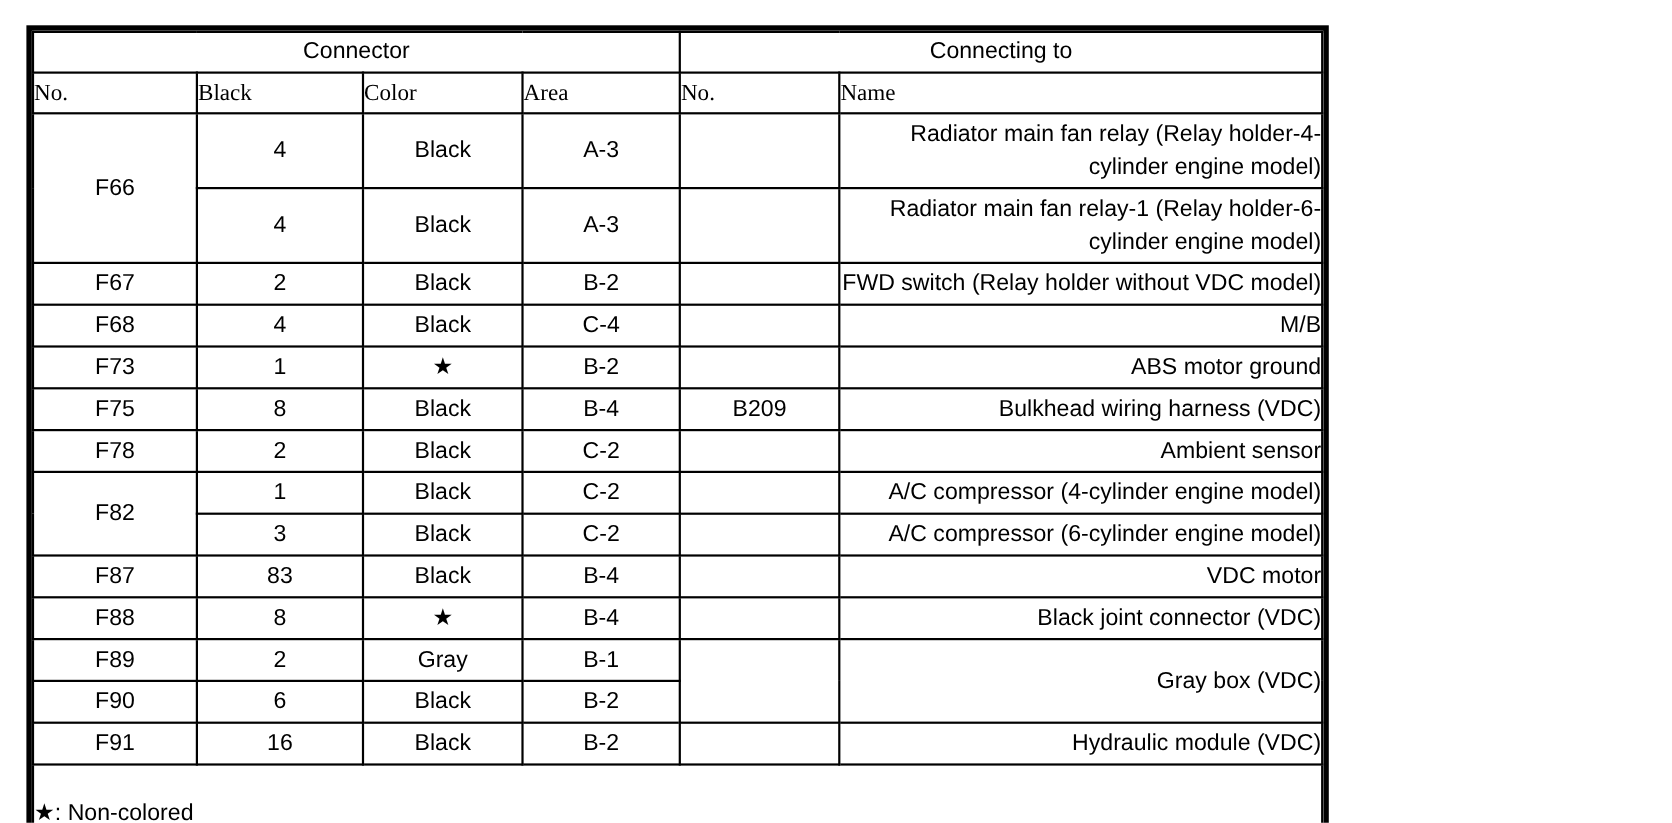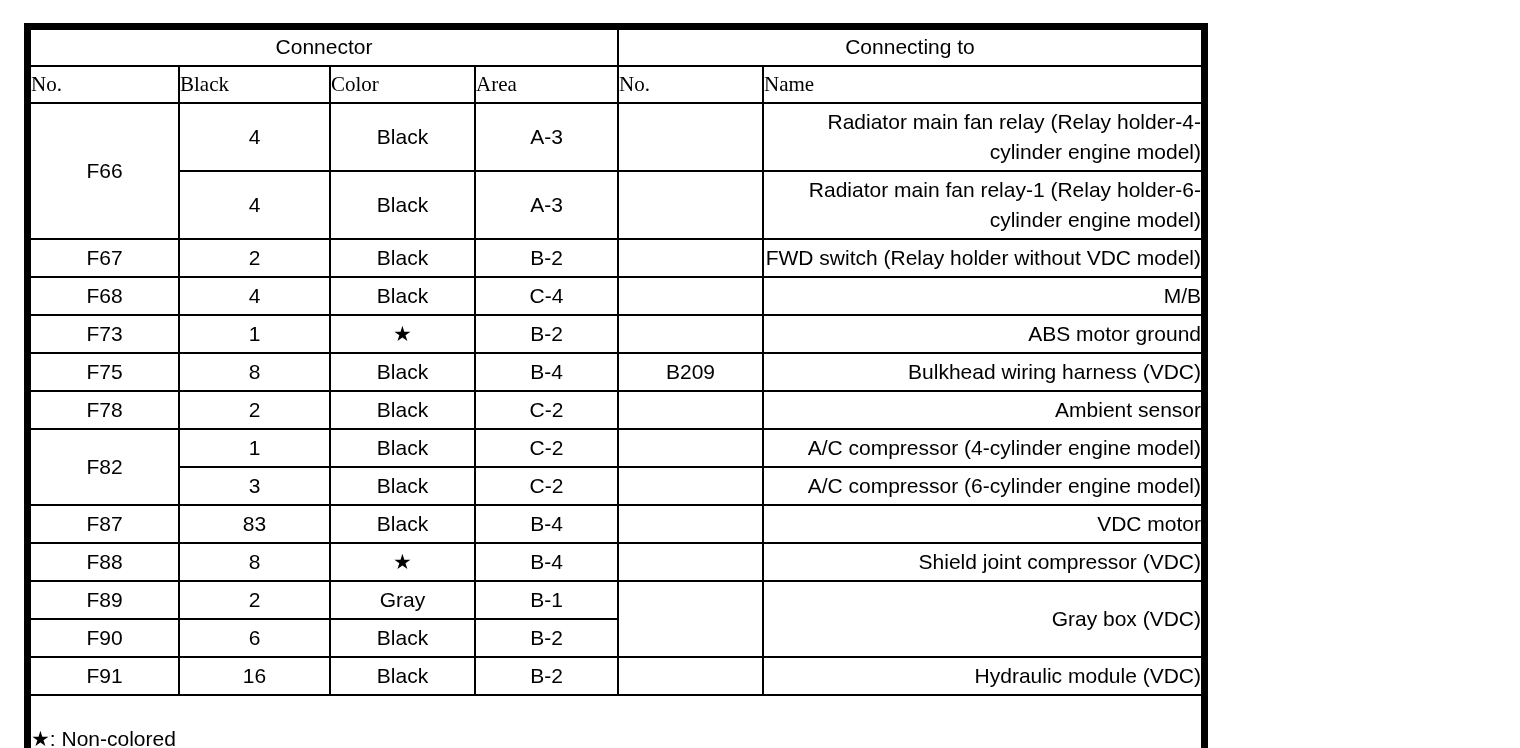--- a/index.html
+++ b/index.html
@@ -212,21 +212,21 @@
             <td class="cell-center">B-4</td>
             <td class="cell-center"></td>
             <td class="cell-name">VDC motor</td>
           </tr>
           <tr>
             <td class="cell-center">F88</td>
             <td class="cell-center">8</td>
             <td class="cell-center star">★</td>
             <td class="cell-center">B-4</td>
             <td class="cell-center"></td>
-            <td class="cell-name">Shield joint compressor (VDC)</td>
+            <td class="cell-name">Black joint connector (VDC)</td>
           </tr>
           <tr>
             <td class="cell-center">F89</td>
             <td class="cell-center">2</td>
             <td class="cell-center">Gray</td>
             <td class="cell-center">B-1</td>
             <td class="cell-center" rowspan="2"></td>
             <td class="cell-name" rowspan="2">Gray box (VDC)</td>
           </tr>
           <tr>

